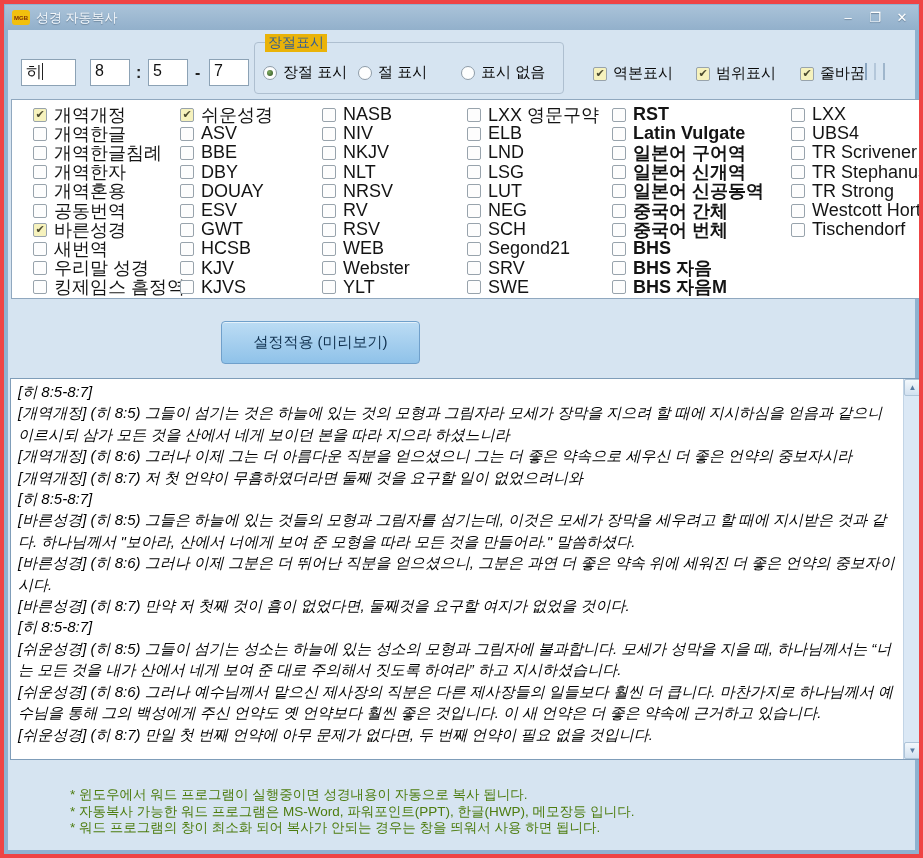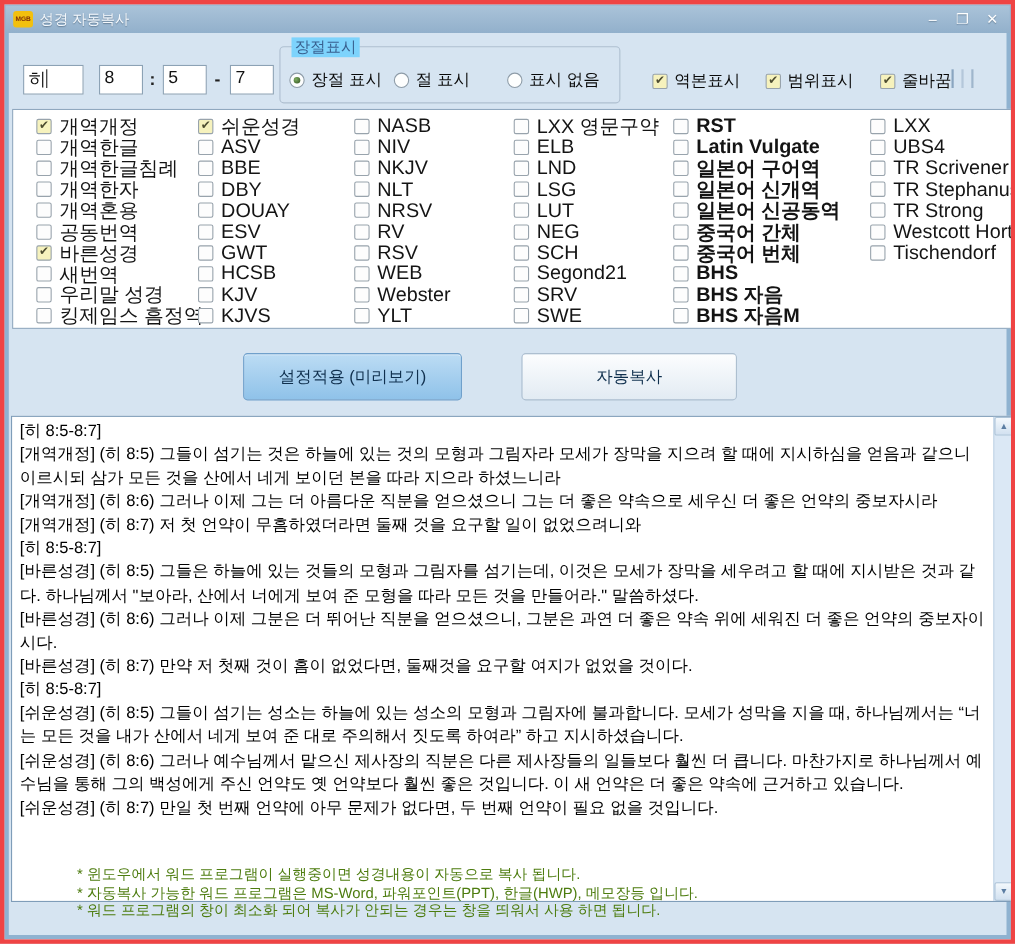--- a/index.html
+++ b/index.html
@@ -35,21 +35,21 @@
     font-size:16px; color:#111; padding:2px 4px; font-family:inherit;
   }
   .sep { position:absolute; font-size:16px; font-weight:bold; color:#222; }
   .caret { display:inline-block; width:1px; height:17px; background:#222; vertical-align:-3px; }
   
   .groupbox {
     position:absolute; left:250px; top:38px; width:310px; height:52px;
     border:1px solid #aebfd0; border-radius:4px;
   }
   .groupbox-label {
-    position:absolute; left:10px; top:-9px; padding:0 3px; background:#7dd3fc;
+    position:absolute; left:10px; top:-9px; padding:0 3px; background:#eab308;
     font-size:14px; color:#39608f;
   }
   .radio-row { position:absolute; left:8px; top:20px; right:4px; display:flex; }
   .radio-item { display:flex; align-items:center; gap:6px; }
   .radio-item:nth-child(1){ width:95px; }
   .radio-item:nth-child(2){ width:103px; }
   .radio { width:14px; height:14px; border:1px solid #8e9ca8; border-radius:50%;
            background:#fdfefe; position:relative; flex:0 0 auto; }
   .radio.selected::after {
     content:""; position:absolute; left:3px; top:3px; width:6px; height:6px;
@@ -85,22 +85,22 @@
     border:1px solid #70a0cb;
     box-shadow:inset 0 1px 0 rgba(255,255,255,.6);
   }
   .btn-copy {
     left:470px; width:196px;
     background:linear-gradient(#fcfdfe,#e2ebf3);
     border:1px solid #adbfd0;
   }
   
   .output-box {
-    position:absolute; left:6px; top:374px; width:911px; height:442px;
-    background:#fff; border:1px solid #7f9db9;
+    position:absolute; left:6px; top:374px; width:911px; height:382px;
+    background:#fff; border:1px solid #7f9db9;font-style:italic;
   }
   .output-text {
     position:absolute; left:0; top:0; right:17px; bottom:0;
     padding:2px 6px 2px 7px; font-size:15px; line-height:21.4px; color:#000;
     white-space:pre-wrap; overflow:hidden; word-break:break-all;
   }
   .scrollbar {
     position:absolute; right:0; top:0; bottom:0; width:17px;
     background:#dbe8f5; border-left:1px solid #c2d4e6;
   }
@@ -412,21 +412,20 @@
           <span class="version-label">Westcott Hort</span>
         </div>
         <div class="version-item">
           <span class="cb"></span>
           <span class="version-label">Tischendorf</span>
         </div>
       </div>
     </div>
 
   <div class="btn btn-apply">설정적용 (미리보기)</div>
-  <div class="btn btn-copy">자동복사</div>
 
   <div class="output-box">
     <div class="output-text" id="output-text">[히 8:5-8:7]
 [개역개정] (히 8:5) 그들이 섬기는 것은 하늘에 있는 것의 모형과 그림자라 모세가 장막을 지으려 할 때에 지시하심을 얻음과 같으니 이르시되 삼가 모든 것을 산에서 네게 보이던 본을 따라 지으라 하셨느니라
 [개역개정] (히 8:6) 그러나 이제 그는 더 아름다운 직분을 얻으셨으니 그는 더 좋은 약속으로 세우신 더 좋은 언약의 중보자시라
 [개역개정] (히 8:7) 저 첫 언약이 무흠하였더라면 둘째 것을 요구할 일이 없었으려니와
 [히 8:5-8:7]
 [바른성경] (히 8:5) 그들은 하늘에 있는 것들의 모형과 그림자를 섬기는데, 이것은 모세가 장막을 세우려고 할 때에 지시받은 것과 같다. 하나님께서 "보아라, 산에서 너에게 보여 준 모형을 따라 모든 것을 만들어라." 말씀하셨다.
 [바른성경] (히 8:6) 그러나 이제 그분은 더 뛰어난 직분을 얻으셨으니, 그분은 과연 더 좋은 약속 위에 세워진 더 좋은 언약의 중보자이시다.
 [바른성경] (히 8:7) 만약 저 첫째 것이 흠이 없었다면, 둘째것을 요구할 여지가 없었을 것이다.

